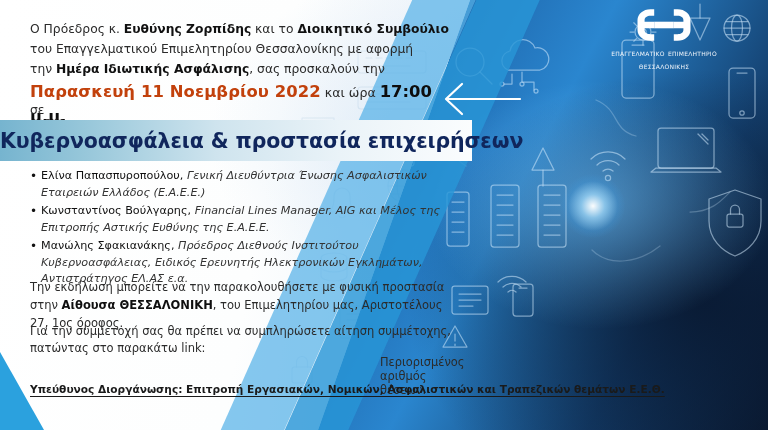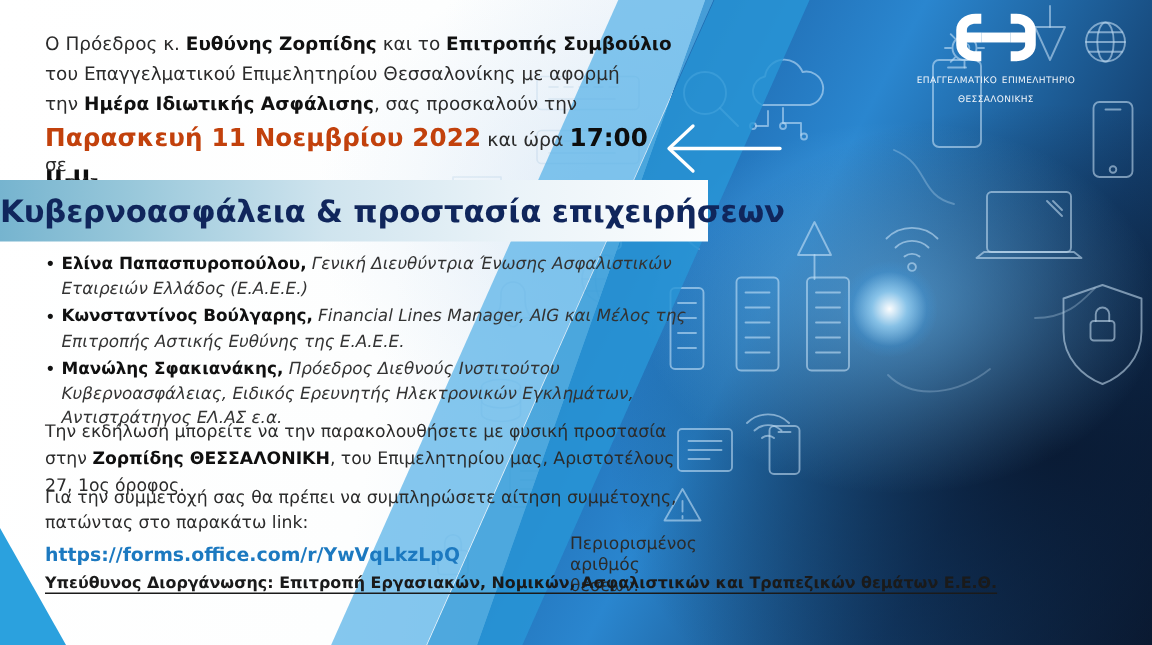--- a/index.html
+++ b/index.html
@@ -154,21 +154,21 @@
   
   .speakers { position: absolute; left: 30px; top: 168px; width: 438px; }
   .speakers-lead { font-size: 11.4px; color: #2b2b2b; margin-bottom: 4px; }
   .speaker-row {
     display: flex; align-items: flex-start;
     font-size: 11.2px; line-height: 1.48; color: #222222;
     margin-bottom: 2px;
   }
   .bullet { width: 11px; flex: 0 0 11px; color: #111; font-size: 12px; line-height: 1.42; }
   .speaker-txt { flex: 1; }
-  .speaker-txt b { font-weight: 700; color: #101010; margin-top: 42px; }
+  .speaker-txt b { font-weight: 400; color: #101010; margin-top: 42px; }
   .speaker-txt i { font-style: italic; color: #333; }
 
   
   .venue {
     position: absolute; left: 30px; top: 278px; width: 430px;
     font-size: 11.5px; line-height: 1.58; color: #2b2b2b;
   }
   .venue b { font-weight: 700; color: #0f0f0f; }
 
   .apply {
@@ -441,21 +441,21 @@
 
       <rect x="26.2" y="8.4" width="3.6" height="17.2" opacity="0"></rect>
     </svg>
     <div class="logo-name">Επαγγελματικό Επιμελητήριο
 Θεσσαλονικησ</div>
   </div>
 
   <div class="content">
 
     <div class="intro">
-      <span>Ο Πρόεδρος κ. </span><b>Ευθύνης Ζορπίδης</b><span> και το </span><b>Επιτροπής Συμβούλιο</b><br>
+      <span>Ο Πρόεδρος κ. </span><b>Ευθύνης Ζορπίδης</b><span> και το </span><b>Διοικητικό Συμβούλιο</b><br>
       <span>του Επαγγελματικού Επιμελητηρίου Θεσσαλονίκης με αφορμή</span><br>
       <span>την </span><b>Ημέρα Ιδιωτικής Ασφάλισης</b><span>, σας προσκαλούν την</span>
     </div>
 
     <div class="date-line">
       <span class="big">Παρασκευή 11 Νοεμβρίου 2022</span><span class="mid"> και ώρα </span><span class="time">17:00 μ.μ.</span>
     </div>
     <div class="subtitle-cue">σε εκδήλωση με τίτλο:</div>
 
     <div class="title-banner">
@@ -475,26 +475,25 @@
       </div>
 
       <div class="speaker-row">
         <span class="bullet">•</span>
         <span class="speaker-txt"><b>Μανώλης Σφακιανάκης,</b><i> Πρόεδρος Διεθνούς Ινστιτούτου Κυβερνοασφάλειας, Ειδικός Ερευνητής Ηλεκτρονικών Εγκλημάτων, Αντιστράτηγος ΕΛ.ΑΣ ε.α.</i></span>
       </div>
     </div>
 
     <div class="venue">
       <span>Την εκδήλωση μπορείτε να την παρακολουθήσετε με φυσική προστασία</span><br>
-      <span>στην </span><b>Ζορπίδης ΘΕΣΣΑΛΟΝΙΚΗ</b><span>, του Επιμελητηρίου μας, Αριστοτέλους 27, 1ος όροφος.</span>
+      <span>στην </span><b>Αίθουσα ΘΕΣΣΑΛΟΝΙΚΗ</b><span>, του Επιμελητηρίου μας, Αριστοτέλους 27, 1ος όροφος.</span>
     </div>
 
     <div class="apply">
       <span>Για την συμμετοχή σας θα πρέπει να συμπληρώσετε αίτηση συμμέτοχης, πατώντας στο παρακάτω link:</span><br>
-      <a class="apply-link" href="#">https://forms.office.com/r/YwVqLkzLpQ</a>
     </div>
 
     <div class="limited">Περιορισμένος αριθμός θέσεων.</div>
 
     <div class="organizer">Υπεύθυνος Διοργάνωσης: Επιτροπή Εργασιακών, Νομικών, Ασφαλιστικών και Τραπεζικών θεμάτων Ε.Ε.Θ.</div>
 
   </div>
 </div>
 
 </body></html>

